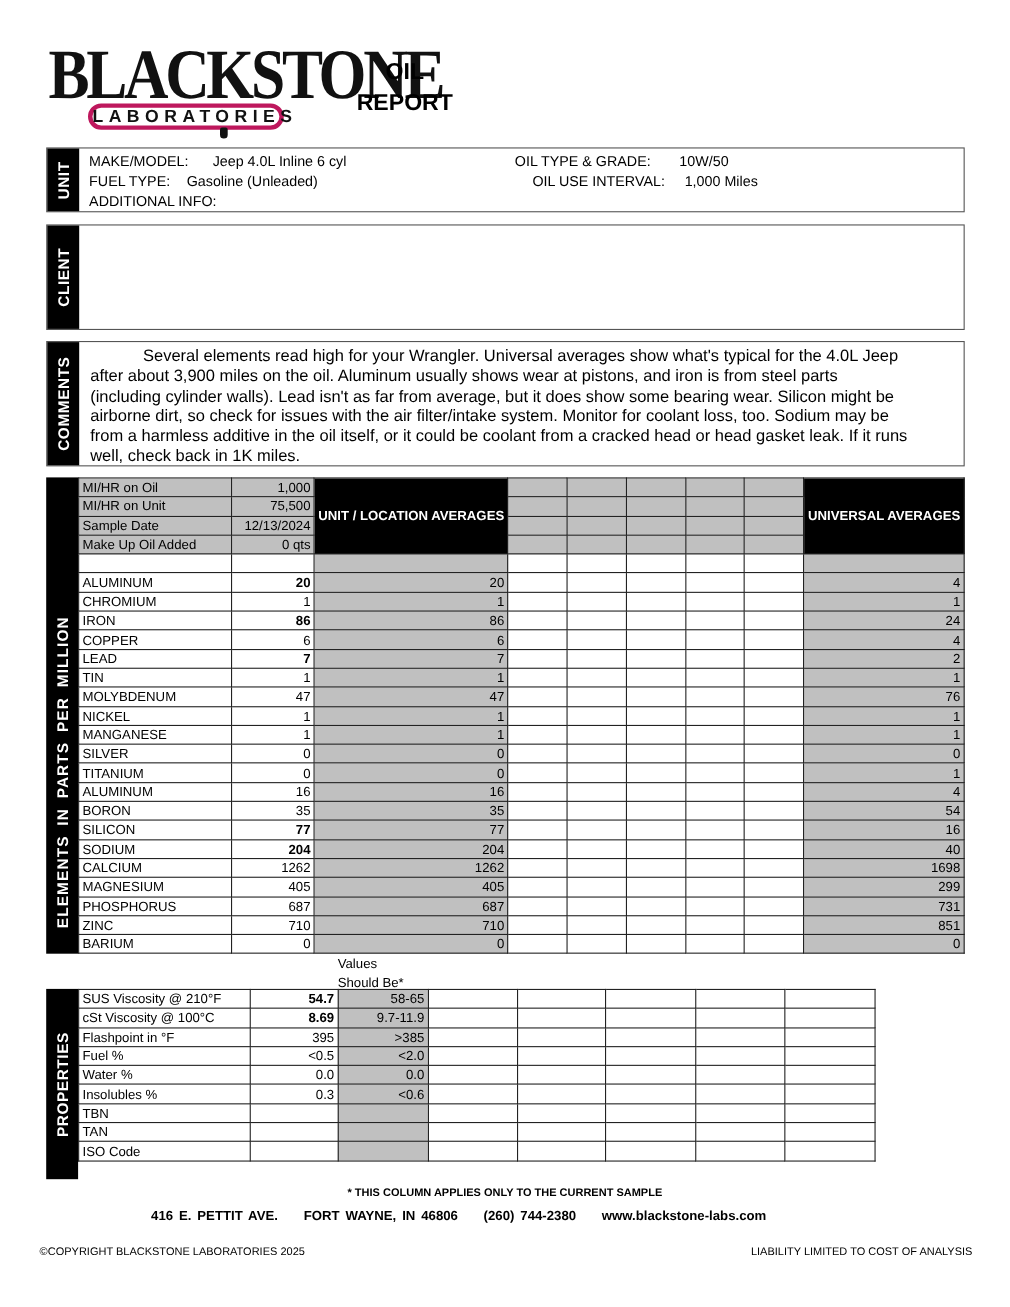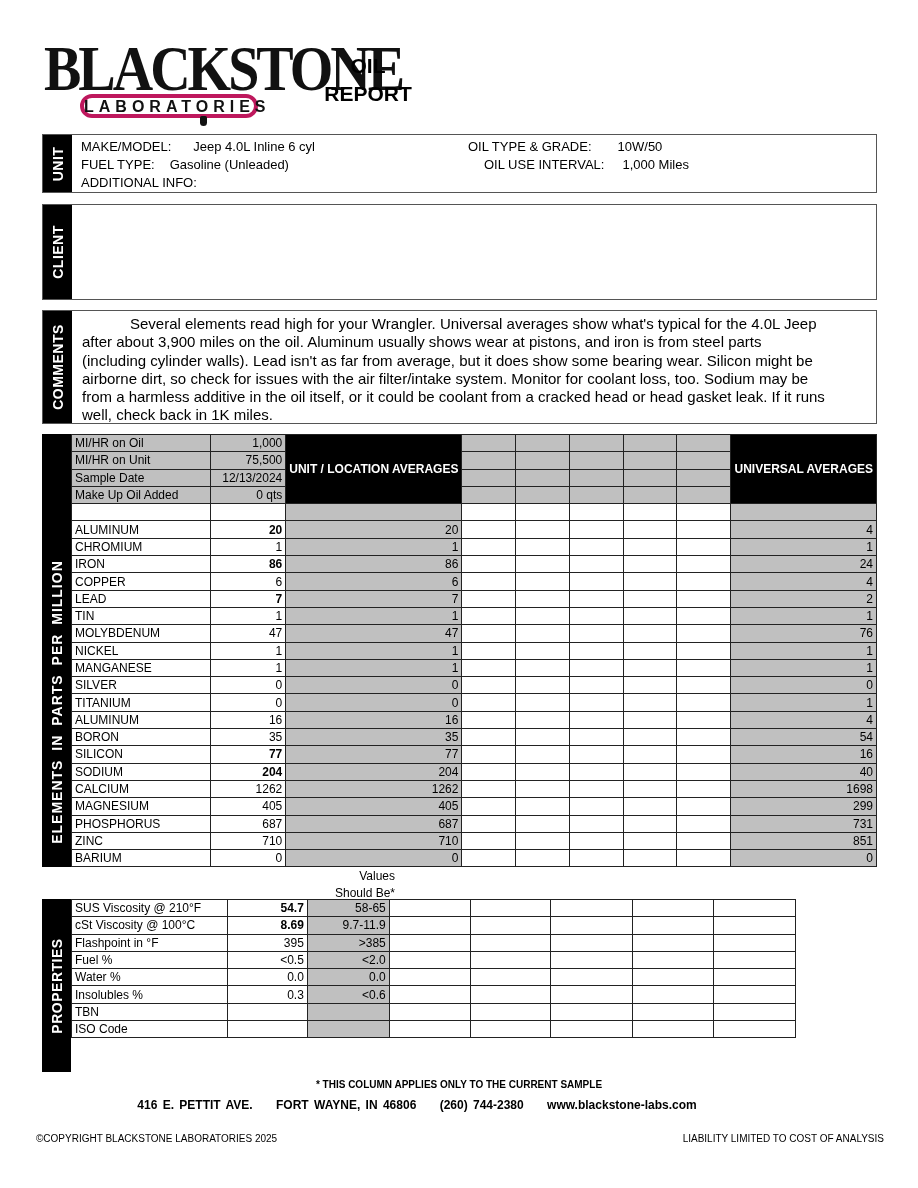--- a/index.html
+++ b/index.html
@@ -32,21 +32,21 @@
   .num { text-align: right; }
   .b { font-weight: bold; }
   .blk { background: #000 !important; color: #fff; font-weight: bold; font-size: 11px; text-align: center; line-height: 15px; }
 
   .elements-label { position: absolute; left: 42px; top: 434px; width: 29px; height: 433px; background: #000; color: #fff; }
   .elements-label span { position: absolute; left: 50%; top: 62%; transform: translate(-50%, -50%) rotate(-90deg); white-space: nowrap; font-weight: bold; font-size: 14px; letter-spacing: 1px; word-spacing: 4px; }
 
   .prop-label { position: absolute; left: 42px; top: 899px; width: 29px; height: 173px; background: #000; color: #fff; }
   .prop-label span { position: absolute; left: 50%; top: 50%; transform: translate(-50%, -50%) rotate(-90deg); white-space: nowrap; font-weight: bold; font-size: 14px; letter-spacing: 0.5px; }
 
-  .values-hdr { position: absolute; left: 307px; top: 868px; width: 88px; text-align: right; font-size: 12px; line-height: 17px; }
+  .values-hdr { position: absolute; left: 307px; top: 868px; width: 88px; text-align: left; font-size: 12px; line-height: 17px; }
 
   .footnote { position: absolute; left: 0; width: 918px; top: 1079px; text-align: center; font-size: 10px; font-weight: bold; }
   .address { position: absolute; left: 0; width: 834px; top: 1098px; text-align: center; font-size: 12px; font-weight: bold; word-spacing: 2px; }
   .address span { margin: 0 9px; }
   .copyright { position: absolute; left: 36px; top: 1133px; font-size: 10px; }
   .liability { position: absolute; right: 34px; top: 1133px; font-size: 10px; }
 </style>
 </head>
 <body>
 
@@ -469,20 +469,30 @@
         <td>TBN</td>
         <td class="num"></td>
         <td class="gray num"></td>
         <td></td>
         <td></td>
         <td></td>
         <td></td>
         <td></td>
       </tr>
       <tr>
+        <td>TAN</td>
+        <td class="num"></td>
+        <td class="gray num"></td>
+        <td></td>
+        <td></td>
+        <td></td>
+        <td></td>
+        <td></td>
+      </tr>
+      <tr>
         <td>ISO Code</td>
         <td class="num"></td>
         <td class="gray num"></td>
         <td></td>
         <td></td>
         <td></td>
         <td></td>
         <td></td>
       </tr>
     </tbody>

